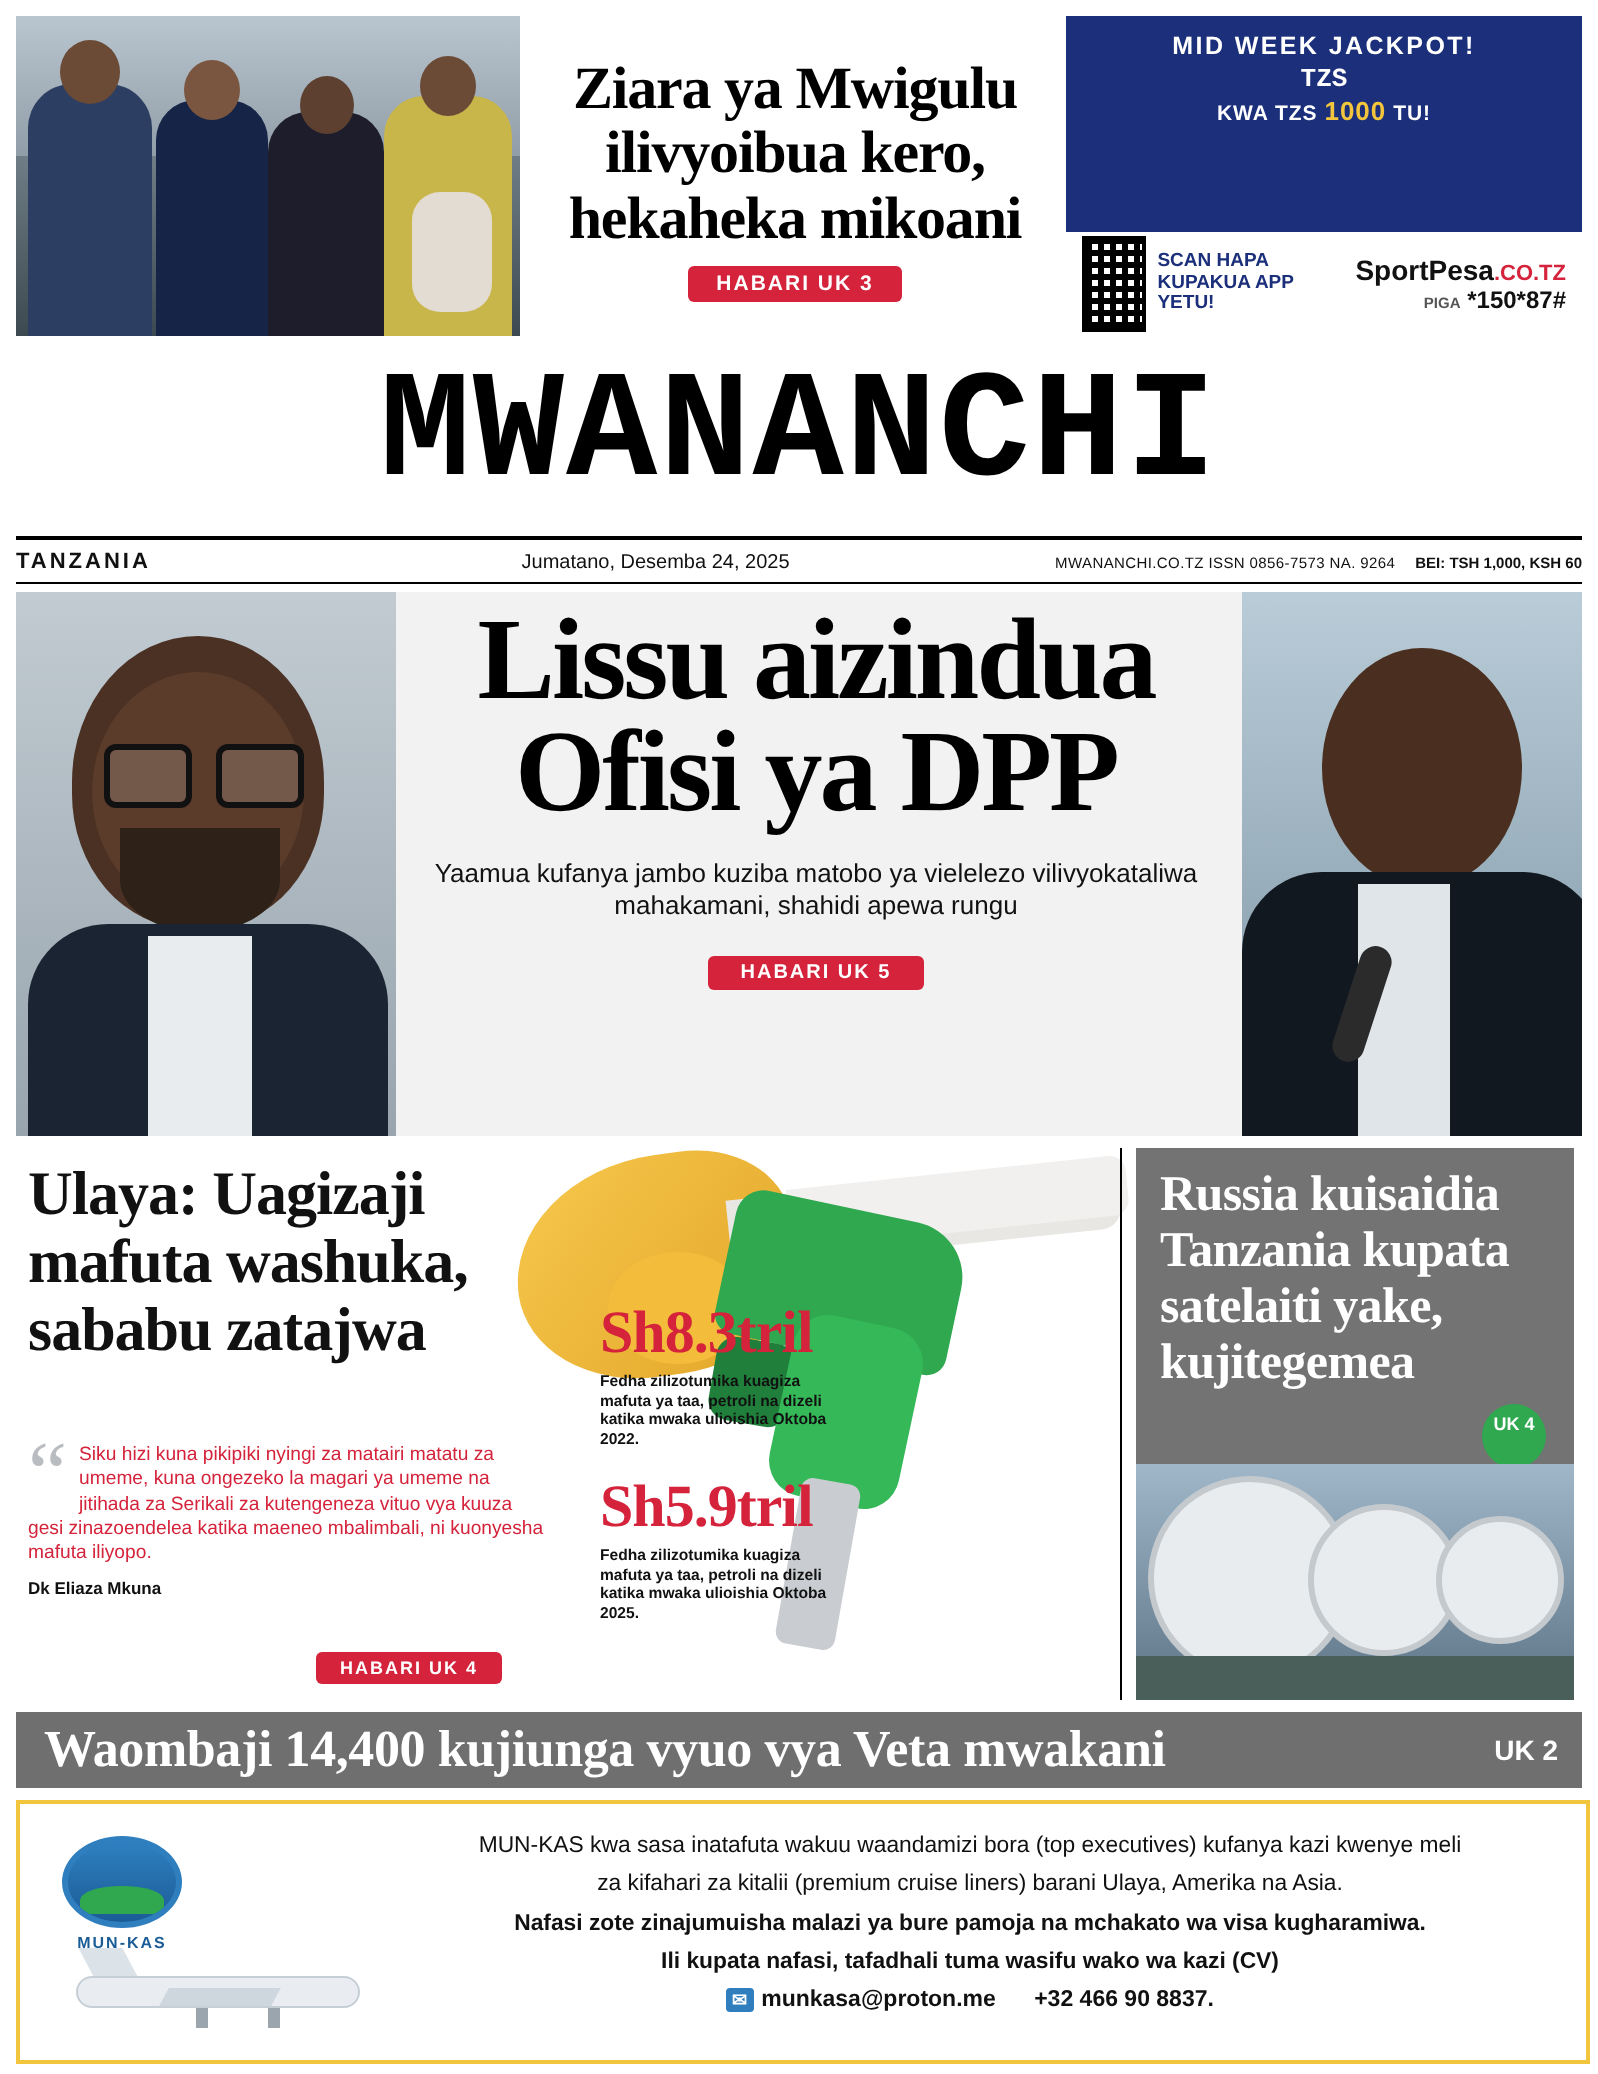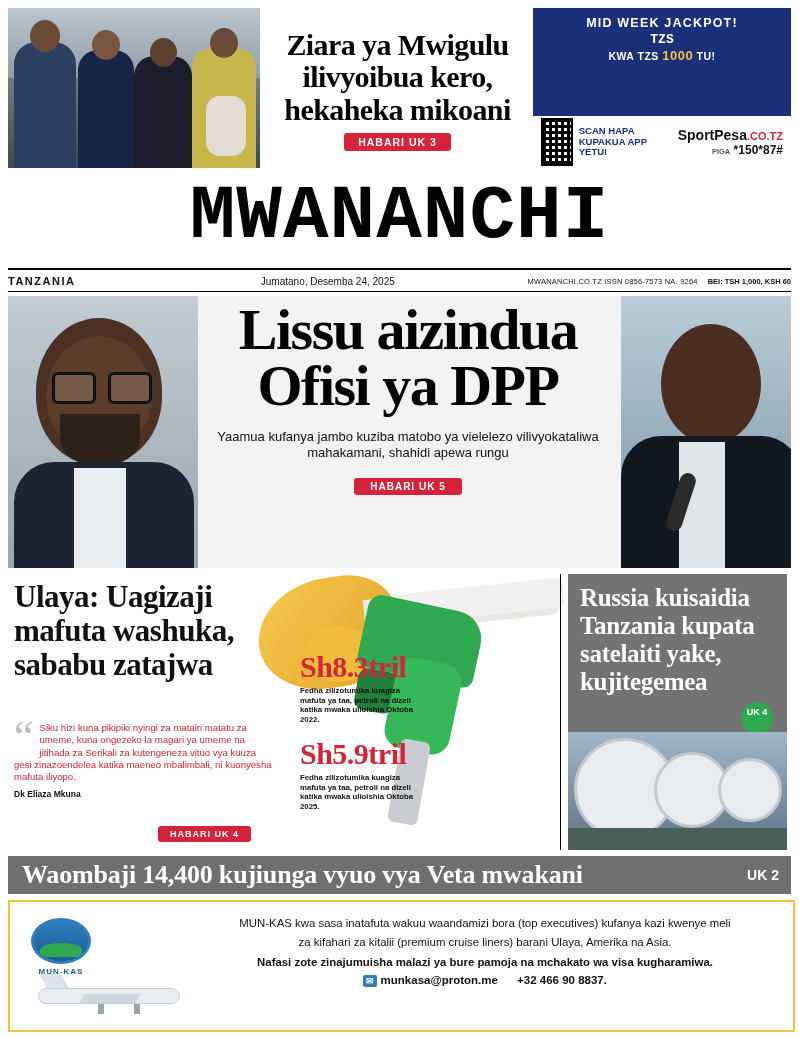--- a/index.html
+++ b/index.html
@@ -319,20 +319,21 @@
       <div class="tail"></div>
         <div class="body"></div>
         <div class="wing"></div>
       <div class="w1"></div>
         <div class="w2"></div>
     </div>
     <div class="copy">
       <p>MUN-KAS kwa sasa inatafuta wakuu waandamizi bora (top executives) kufanya kazi kwenye meli</p>
       <p>za kifahari za kitalii (premium cruise liners) barani Ulaya, Amerika na Asia.</p>
       <p class="b">Nafasi zote zinajumuisha malazi ya bure pamoja na mchakato wa visa kugharamiwa.</p>
+      <p class="b">Ili kupata nafasi, tafadhali tuma wasifu wako wa kazi (CV)</p>
       <div class="contact">
         <span class="mail">✉</span><span>munkasa@proton.me</span>
         <span class="phone">+32 466 90 8837.</span>
       </div>
     </div>
   </div>
 
 </div>
 
 </body></html>

